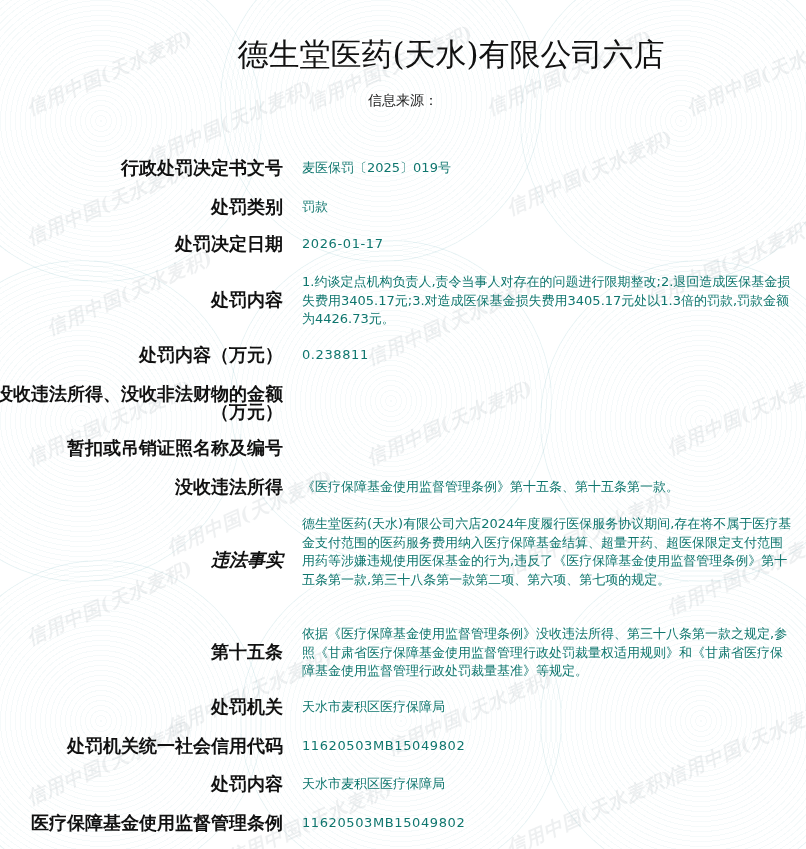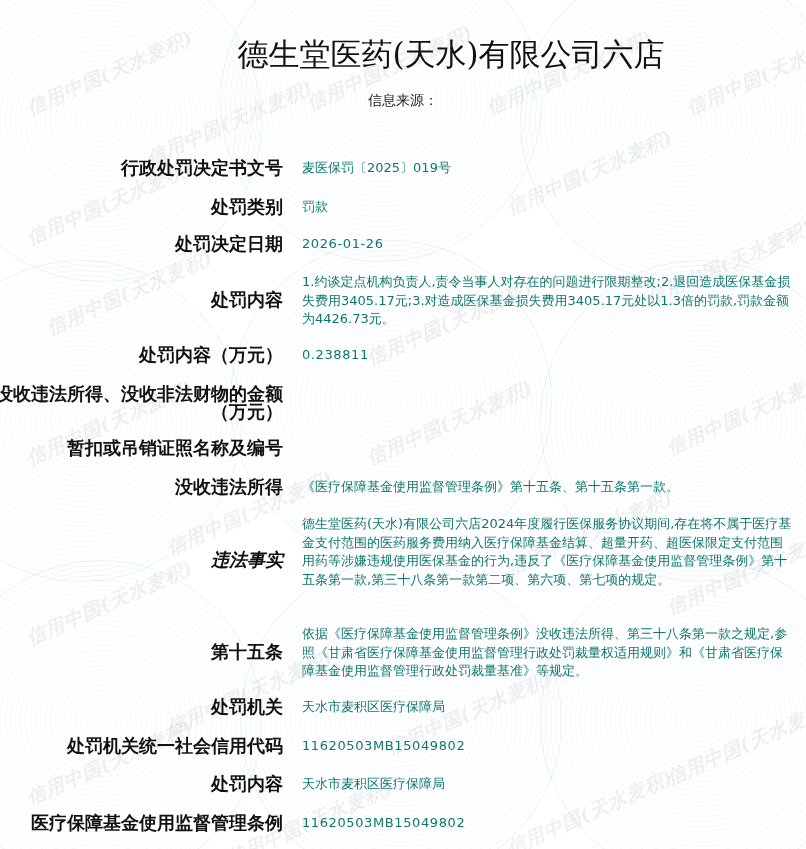--- a/index.html
+++ b/index.html
@@ -147,21 +147,21 @@
     <div class="value">麦医保罚〔2025〕019号</div>
   </div>
 
   <div class="row" style="top:198px;">
     <div class="label">处罚类别</div>
     <div class="value">罚款</div>
   </div>
 
   <div class="row" style="top:235px;">
     <div class="label">处罚决定日期</div>
-    <div class="value mono">2026-01-26</div>
+    <div class="value mono">2026-01-17</div>
   </div>
 
   <div class="row" style="top:273px;">
     <div class="label" style="top:18px;">处罚内容</div>
     <div class="value">1.约谈定点机构负责人,责令当事人对存在的问题进行限期整改;2.退回造成医保基金损失费用3405.17元;3.对造成医保基金损失费用3405.17元处以1.3倍的罚款,罚款金额为4426.73元。</div>
   </div>
 
   <div class="row" style="top:346px;">
     <div class="label">处罚内容（万元）</div>
     <div class="value mono">0.238811</div>

